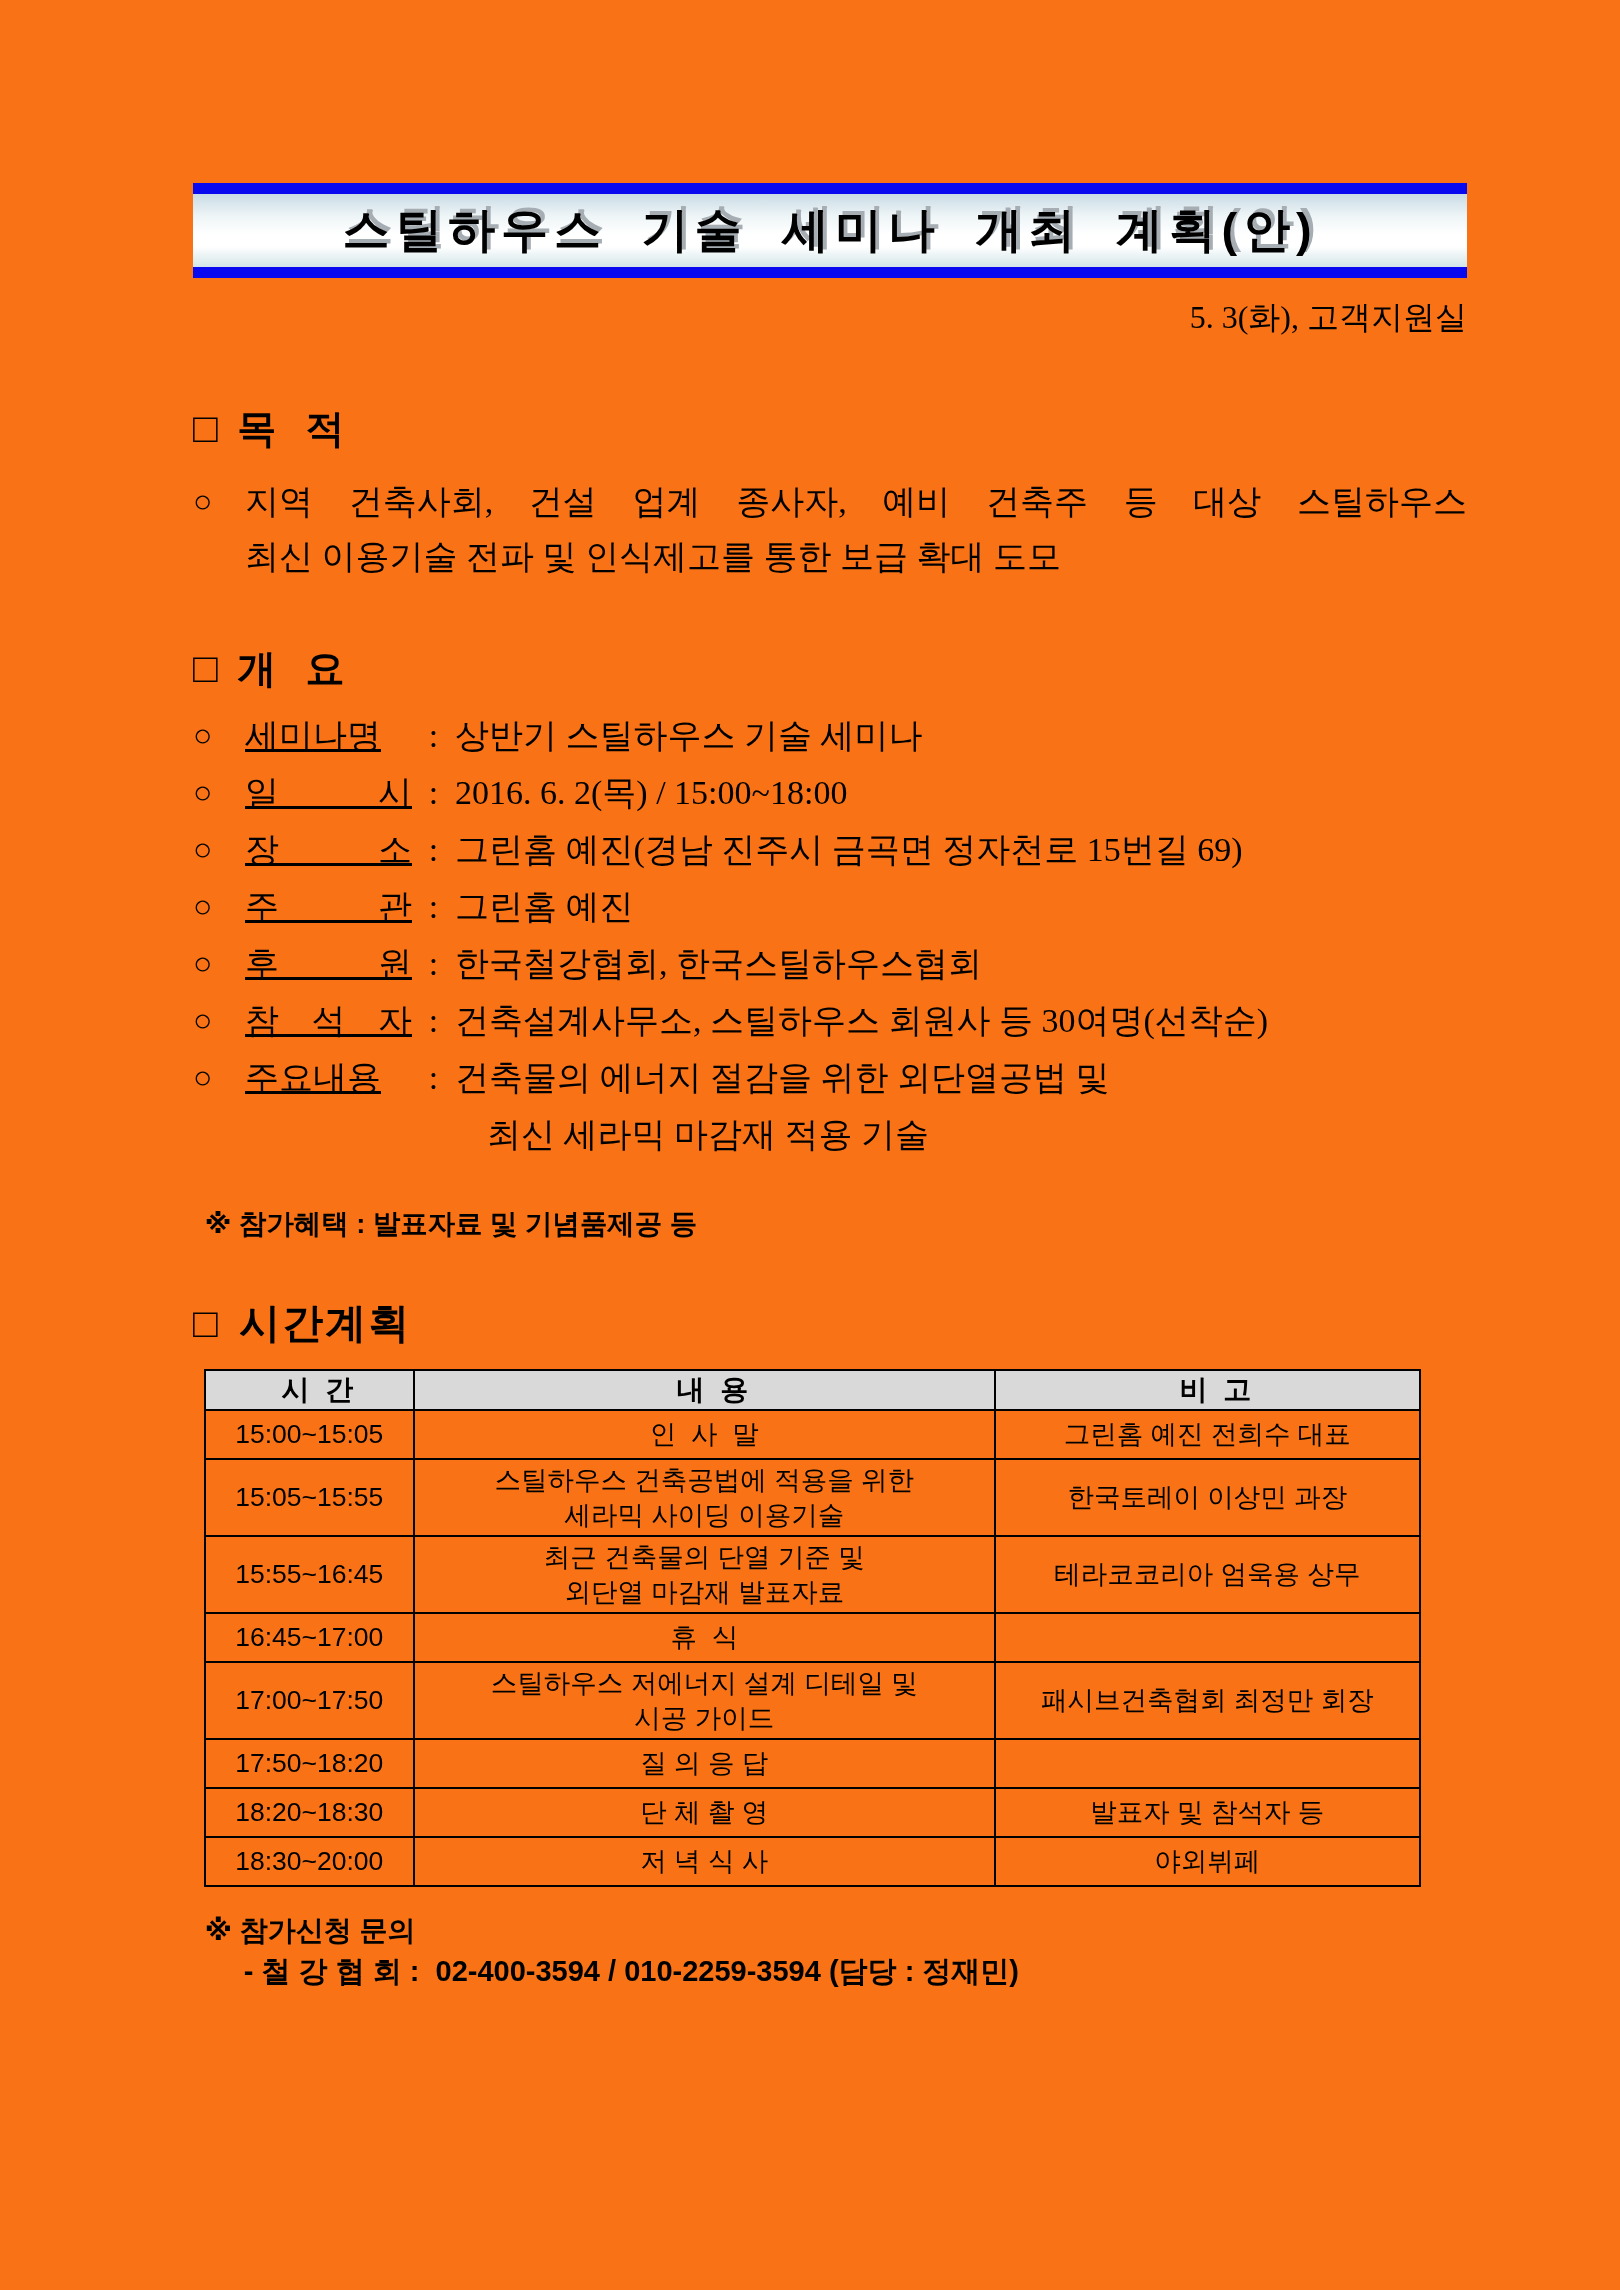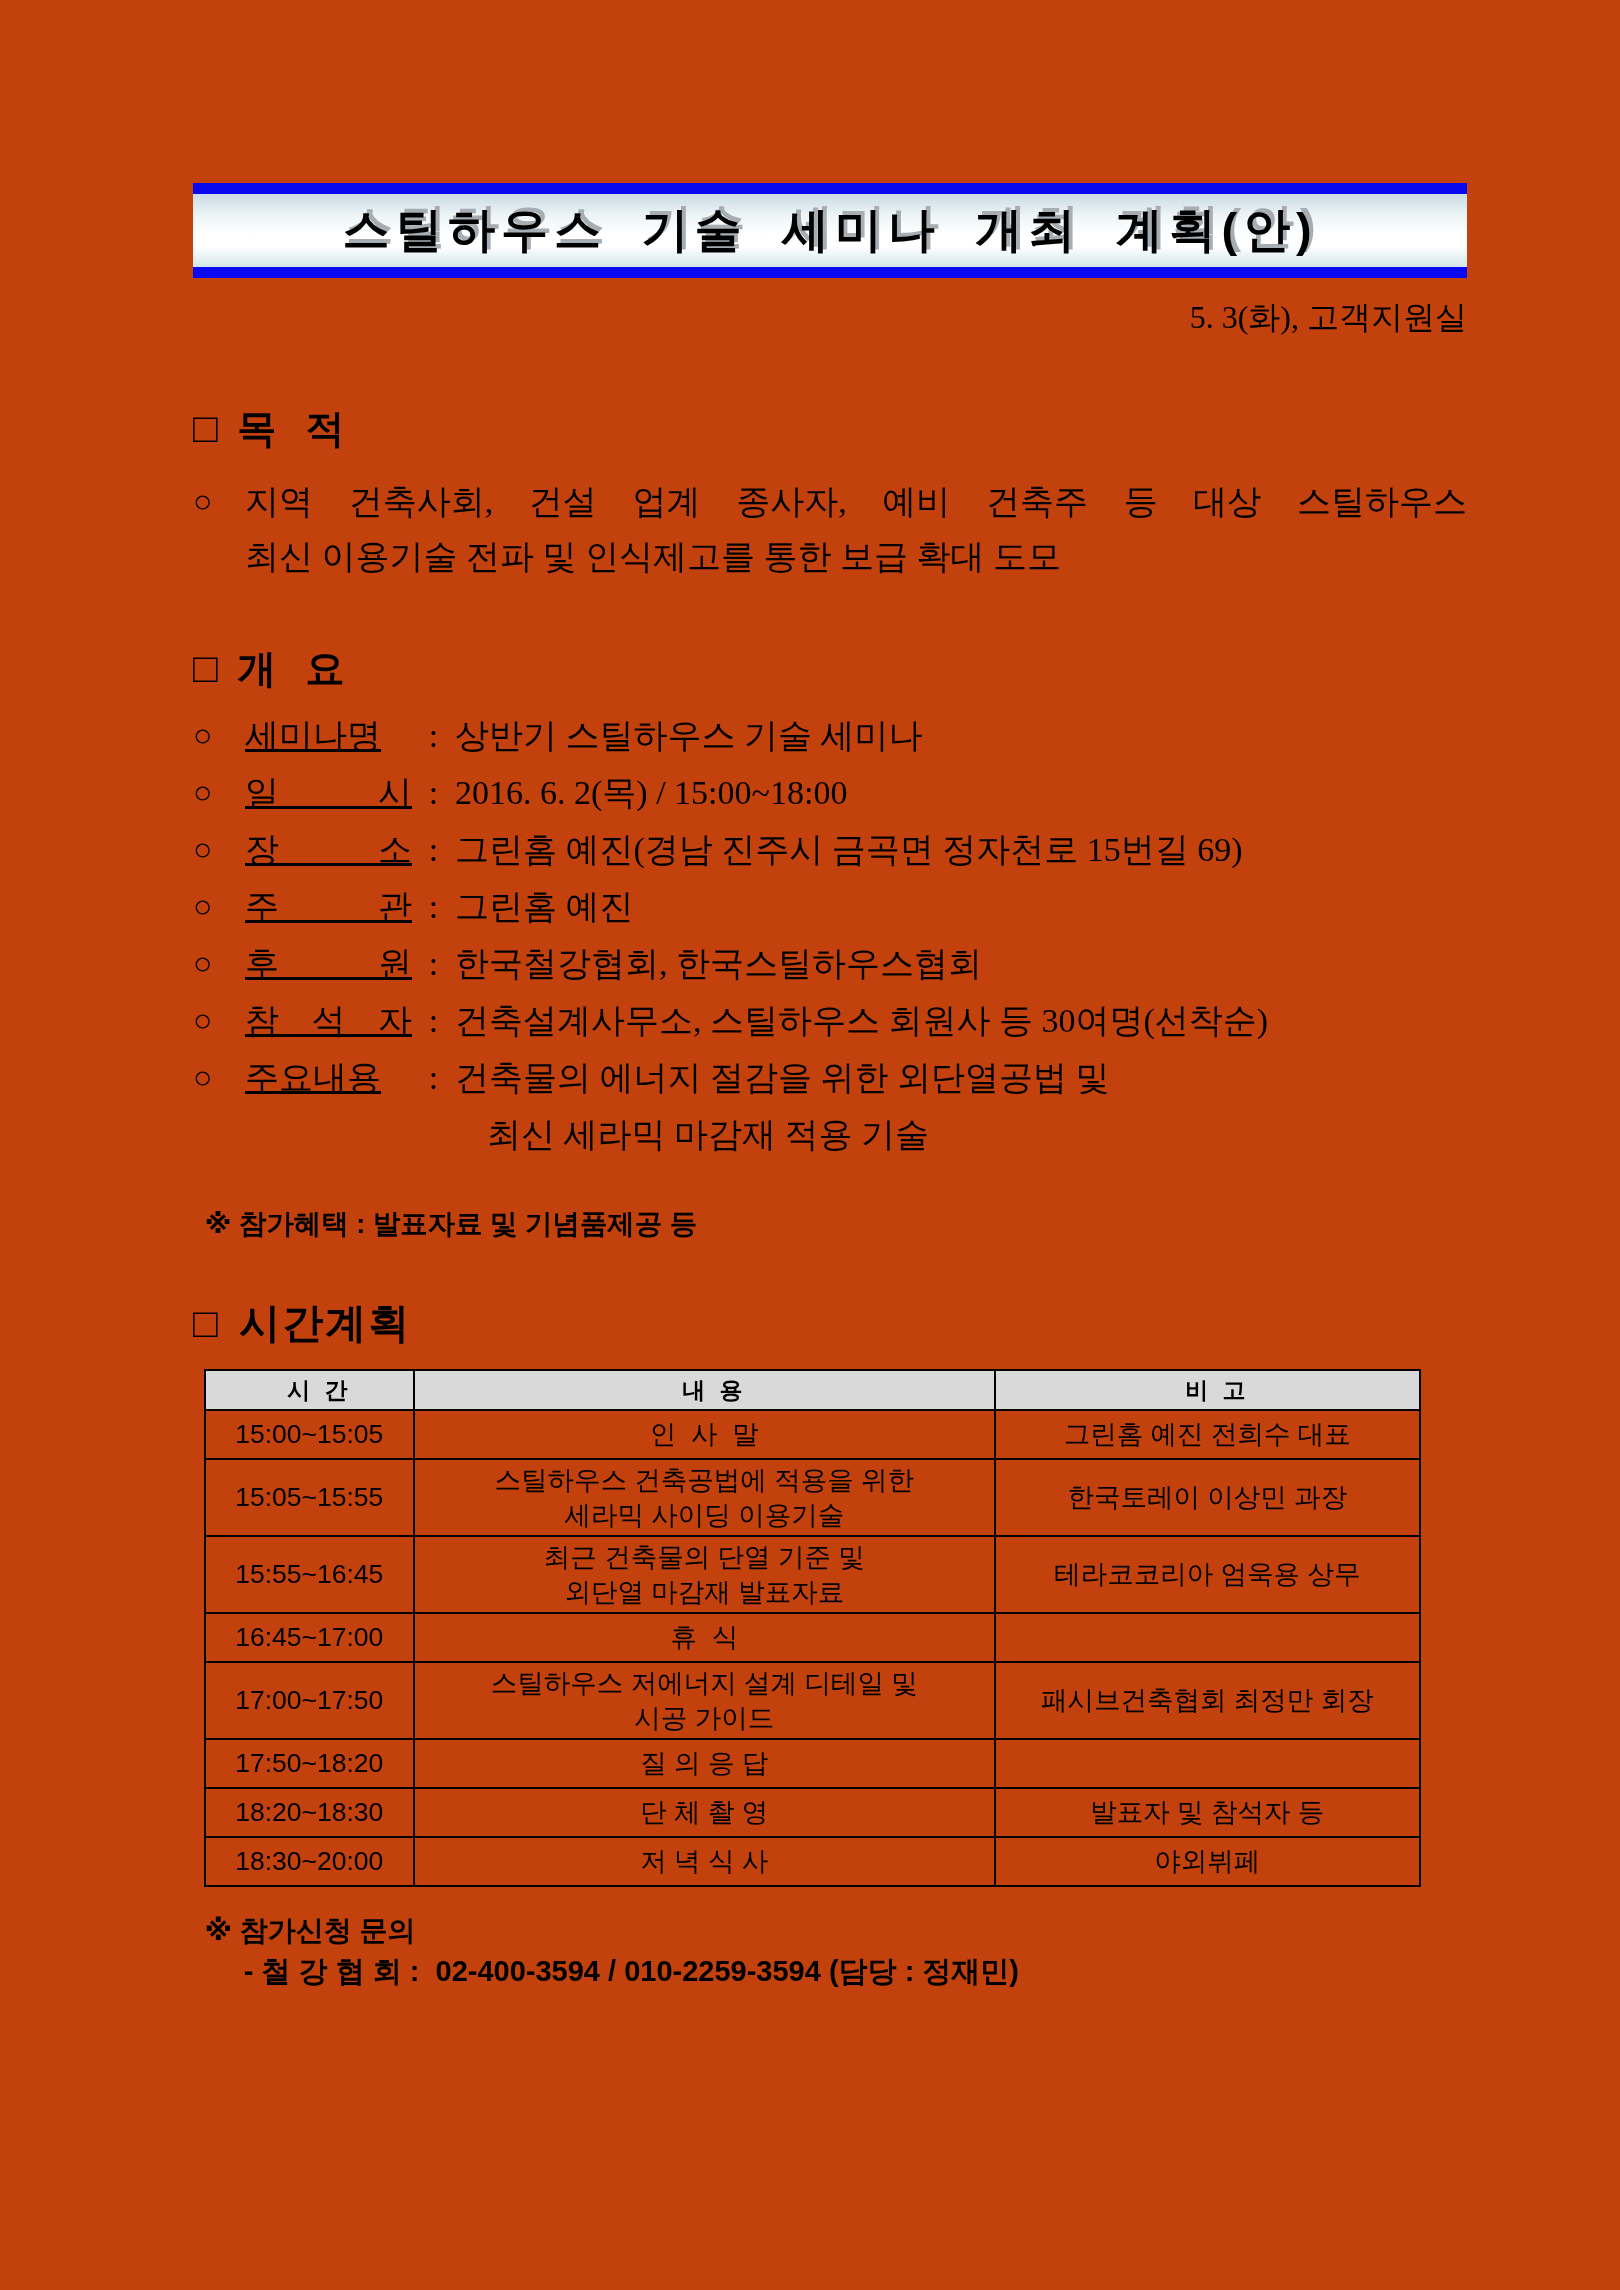--- a/index.html
+++ b/index.html
@@ -1,20 +1,20 @@
 <!DOCTYPE html>
 <html lang="ko"><head>
 <meta charset="utf-8">
 <style>
   * { margin:0; padding:0; box-sizing:border-box; }
   html,body { background:#ffffff; }
   .page {
     position:relative;
     width:1620px; height:2291px;
-    background:#c2410c;
+    background:#f97316;
     color:#000;
     font-family:"Liberation Serif","DejaVu Serif",serif;
     overflow:hidden;
   }
   .content { margin-left:193px; width:1274px; }
 
   
   .banner { margin-top:183px; width:1274px; }
   .bar { height:10.8px; background:#0909ef; }
   .banner-body {
@@ -88,21 +88,21 @@
   table.schedule col.c-time   { width:209px; }
   table.schedule col.c-topic  { width:581px; }
   table.schedule col.c-remark { width:425px; }
   table.schedule th, table.schedule td {
     border:2px solid #000;
     text-align:center; vertical-align:middle;
     white-space:pre-wrap;
   }
   table.schedule th {
     background:#d9d9d9;
-    font-weight:600; font-size:23px; height:40px; letter-spacing:3.9px;padding-left:20px;
+    font-weight:600; font-size:28px; height:40px; letter-spacing:3.9px;padding-left:20px;
   }
   table.schedule td { font-size:26.5px; line-height:35px; height:49px; }
   table.schedule tr.tall td { height:77px; }
 
   
   .contact {
     margin-top:24px; margin-left:11.8px;
     font-family:"Liberation Sans","DejaVu Sans",sans-serif;
     font-weight:bold;
   }

